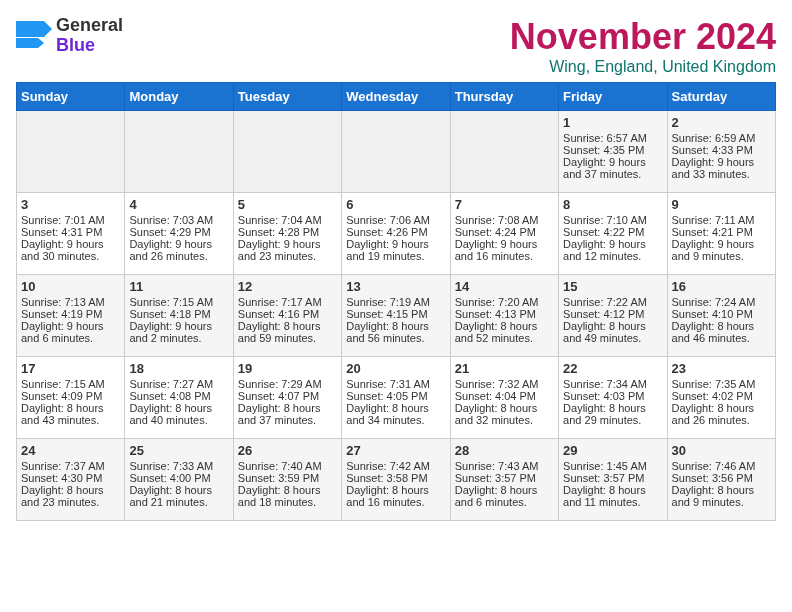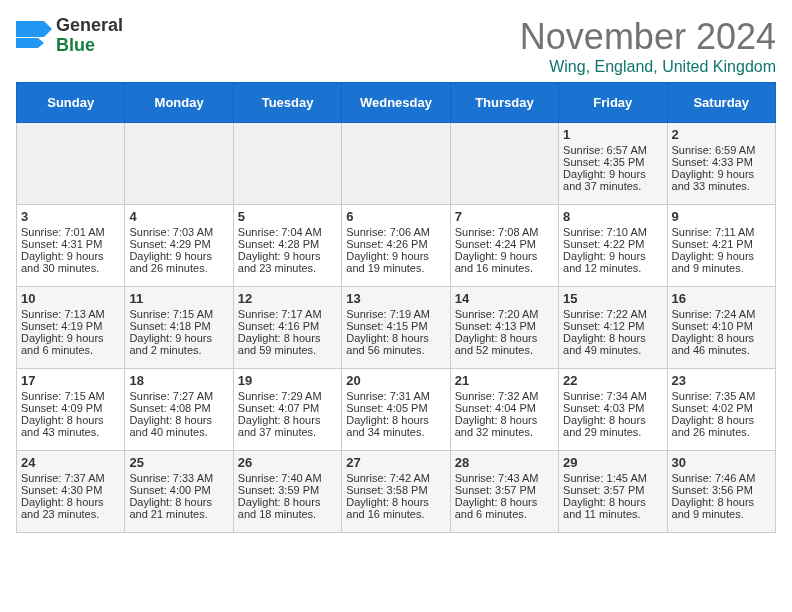--- a/index.html
+++ b/index.html
@@ -20,49 +20,49 @@
       display: flex;
       align-items: center;
       gap: 4px;
     }
     .logo-text {
       font-size: 18px;
       font-weight: bold;
       line-height: 1.1;
     }
     .logo-general { color: #333; }
-    .logo-blue { color: #15803d; }
+    .logo-blue { color: #6d28d9; }
     .logo-icon {
       width: 36px;
       height: 30px;
     }
     .title-area {
       text-align: right;
     }
     .month-title {
       font-size: 36px;
-      font-weight: normal;
-      color: #737373;
+      font-weight: bold;
+      color: #be185d;
     }
     .location {
       font-size: 16px;
       color: #0f766e;
     }
     table {
       width: 100%;
       border-collapse: collapse;
       table-layout: fixed;
     }
     thead tr th {
       background: #1a73d0;
       color: #fff;
       font-size: 13px;
       font-weight: bold;
-      padding: 12px 4px;
-      text-align: center;
+      padding: 6px 4px;
+      text-align: left;
       border: 1px solid #1565c0;
     }
     tbody tr td {
       vertical-align: top;
       border: 1px solid #ccc;
       padding: 4px 4px;
       font-size: 11px;
       color: #333;
       height: 82px;
       background: #fff;

